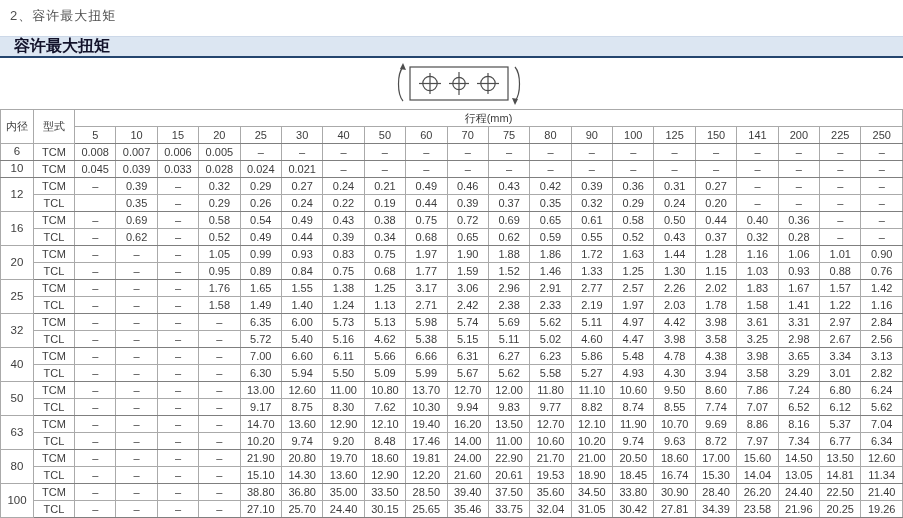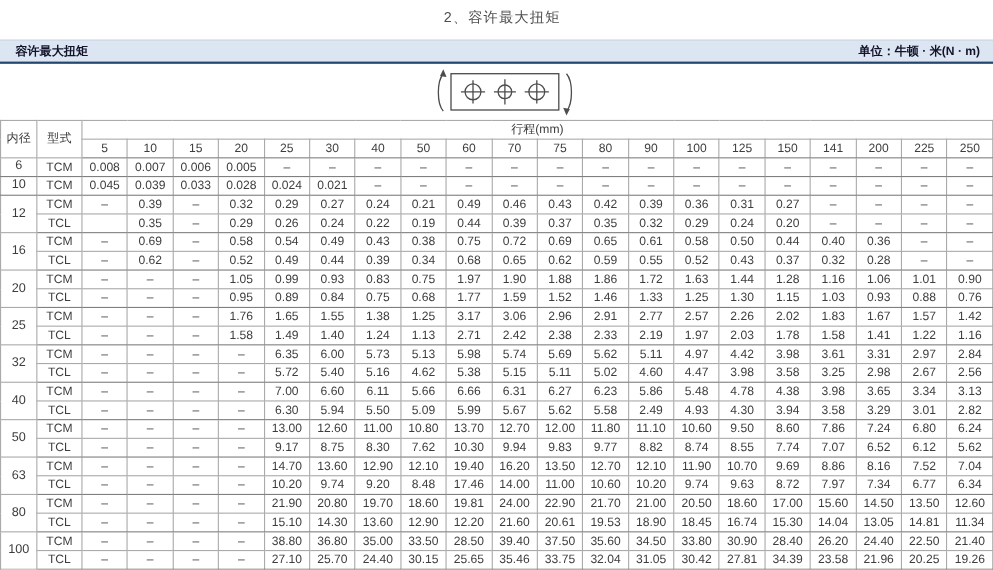--- a/index.html
+++ b/index.html
@@ -3,30 +3,30 @@
 <meta charset="utf-8">
 <style>
   html,body { margin:0; padding:0; }
   body {
     width:903px; height:518px; background:#ffffff; overflow:hidden;
     font-family:"Liberation Sans", sans-serif;
     -webkit-font-smoothing:antialiased;
   }
   .page-title {
     padding:7px 0 0 10px;
-    font-size:13px; color:#4f4f4f; letter-spacing:1px;text-align:center;
+    font-size:13px; color:#4f4f4f; letter-spacing:1px;
   }
   .header-bar {
     margin-top:11px; height:19px;
     background:#dce6f2;
     border-top:1px solid #ccd8e8;
     border-bottom:2px solid #24456e;
     display:flex; align-items:center; justify-content:space-between;
     padding:0 12px 0 14px;
-    font-size:11px; font-weight:bold; color:#12122a;
+    font-size:16px; font-weight:bold; color:#12122a;
   }
   .diagram-wrap {
     height:51px;
     display:flex; justify-content:center; align-items:center;
   }
   .diagram-wrap svg { display:block; margin-left:12px; }
   table.torque {
     width:903px; border-collapse:collapse; table-layout:fixed;
     font-size:11px; color:#3d3d3d; text-align:center;
     border:1px solid #8a8a8a;
@@ -47,21 +47,20 @@
 </style>
 </head>
 <body>
 
 <div class="page">
 
   <div class="page-title">2、容许最大扭矩</div>
 
   <div class="header-bar">
     <span>容许最大扭矩</span>
-    <span>单位：牛顿 · 米(N · m)</span>
   </div>
 
   <div class="diagram-wrap">
     <svg width="152" height="46" viewBox="0 0 152 46">
       <g fill="none" stroke="#4d4d4d" stroke-width="1.2">
 
         <rect x="28" y="6" width="98" height="33"></rect>
 
         <g>
           <circle cx="48" cy="22.5" r="7.2"></circle>
@@ -458,21 +457,21 @@
           <td>–</td>
           <td>–</td>
           <td>6.30</td>
           <td>5.94</td>
           <td>5.50</td>
           <td>5.09</td>
           <td>5.99</td>
           <td>5.67</td>
           <td>5.62</td>
           <td>5.58</td>
-          <td>2.49</td>
+          <td>5.27</td>
           <td>4.93</td>
           <td>4.30</td>
           <td>3.94</td>
           <td>3.58</td>
           <td>3.29</td>
           <td>3.01</td>
           <td>2.82</td>
         </tr>
         <tr>
           <td rowspan="2" class="bore-cell">50</td>
@@ -535,21 +534,21 @@
           <td>19.40</td>
           <td>16.20</td>
           <td>13.50</td>
           <td>12.70</td>
           <td>12.10</td>
           <td>11.90</td>
           <td>10.70</td>
           <td>9.69</td>
           <td>8.86</td>
           <td>8.16</td>
-          <td>7.52</td>
+          <td>5.37</td>
           <td>7.04</td>
         </tr>
         <tr class="group-end">
           <td class="type-cell">TCL</td>
           <td>–</td>
           <td>–</td>
           <td>–</td>
           <td>–</td>
           <td>10.20</td>
           <td>9.74</td>

